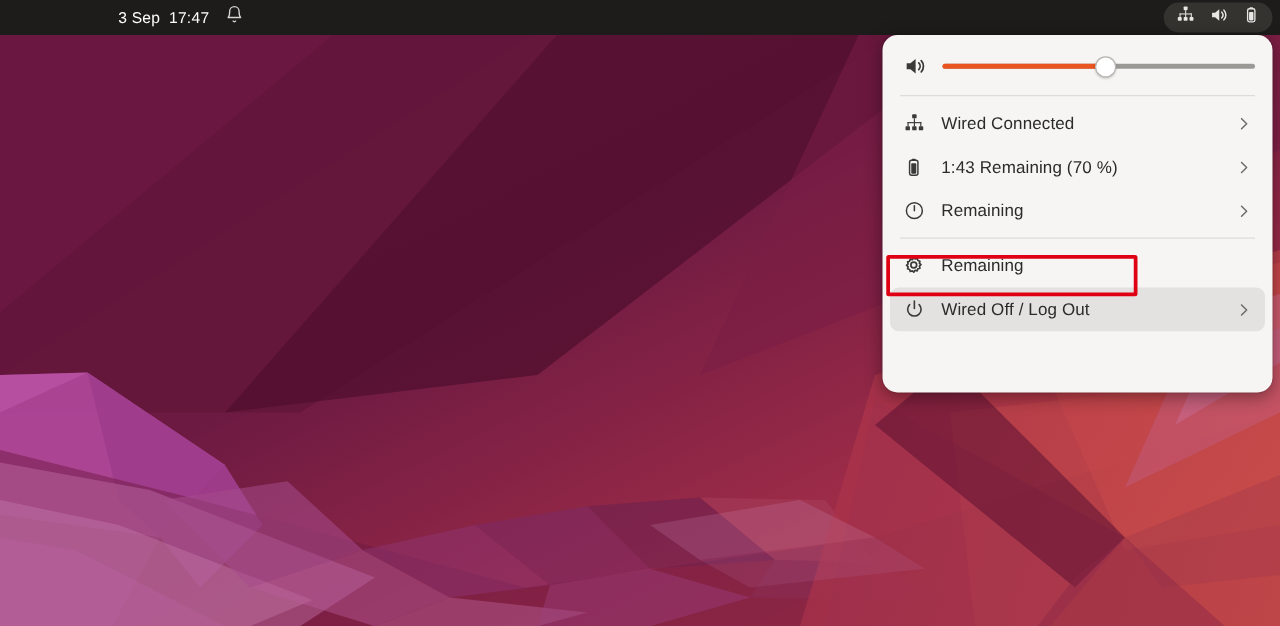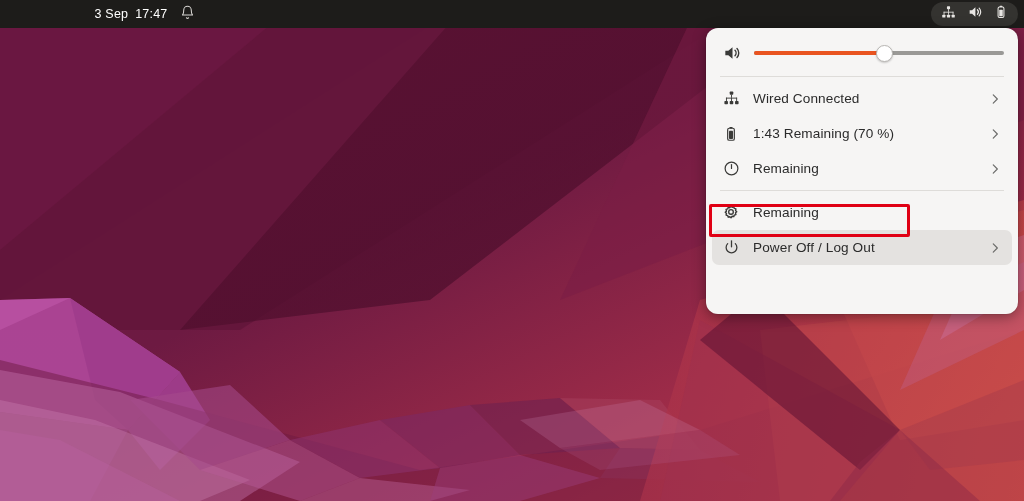--- a/index.html
+++ b/index.html
@@ -406,21 +406,21 @@
     </div>
 
 
     <div class="mrow hovered">
       <span class="mi">
         <svg width="17" height="17" viewBox="0 0 24 24" fill="none" stroke="#3a3a38" stroke-width="1.8" stroke-linecap="round">
           <path d="M6.6 6.6a7.6 7.6 0 1 0 10.8 0"></path>
           <line x1="12" y1="2.6" x2="12" y2="11"></line>
         </svg>
       </span>
-      <span class="mlabel">Power Off / Log Out</span>
+      <span class="mlabel">Wired Off / Log Out</span>
       <span class="chev">
         <svg width="14" height="14" viewBox="0 0 24 24" fill="none" stroke="#6a6a68" stroke-width="2" stroke-linecap="round" stroke-linejoin="round">
           <polyline points="9 5 16 12 9 19"></polyline>
         </svg>
       </span>
     </div>
   </div>
 
   <div id="settings-highlight" style="border-color: rgb(224, 0, 20);"></div>
 

